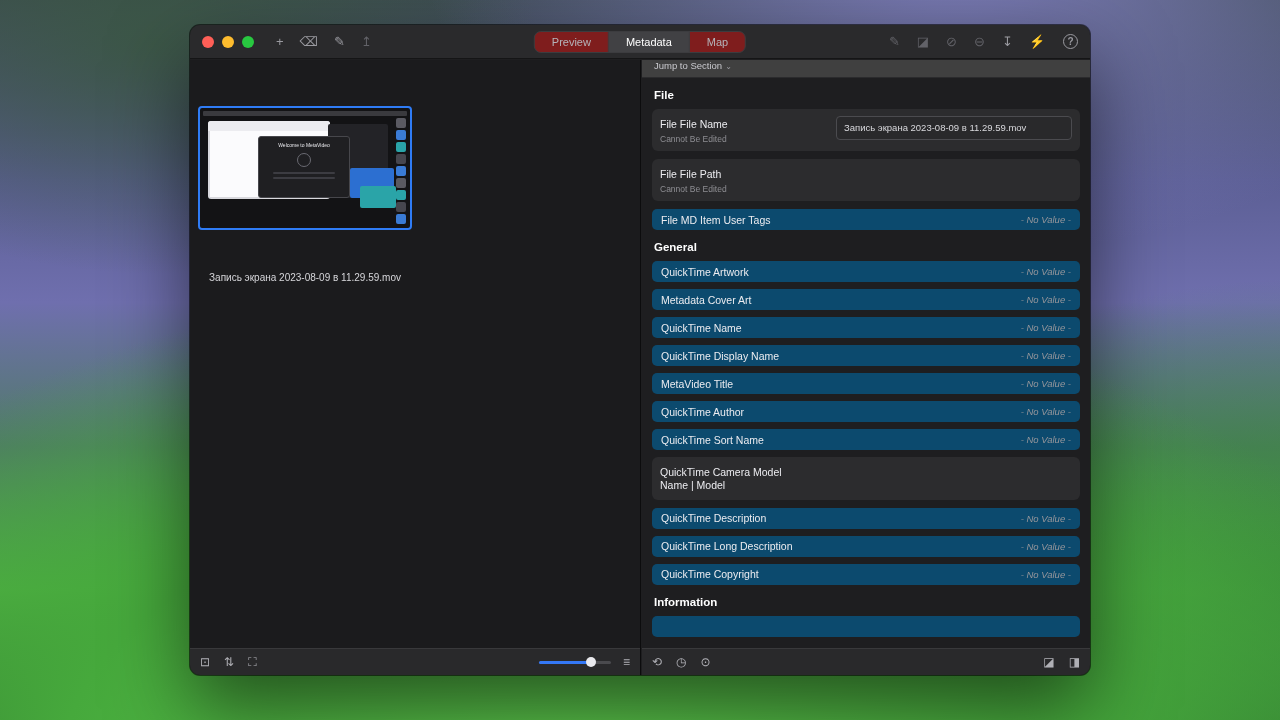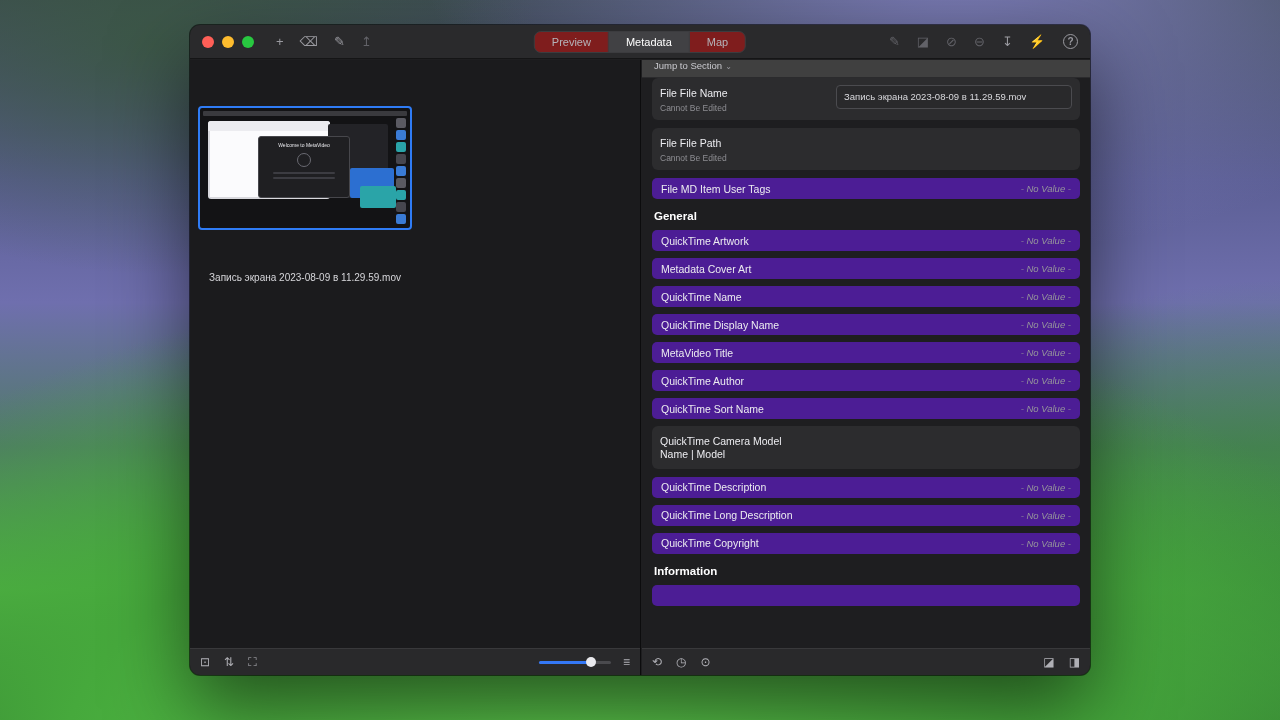--- a/index.html
+++ b/index.html
@@ -94,21 +94,21 @@
     height:18px; flex:none; background:#404040; border-bottom:1px solid #2b2b2d;
     display:flex; padding:0 12px;
   }
   .jump-btn{ font-size:9.5px; color:#c9c9ce; }
   .jump-btn .chev{ font-size:8px; margin-left:3px; color:#9a9aa0; }
   .meta-scroll{ flex:1; overflow:hidden; }
   .right-panel .panel-bottom{ position:relative; flex:none; border-radius:0 0 10px 0; }
   .pb-right{ margin-left:auto; display:flex; gap:14px; align-items:center; }
   .section-title{ font-size:11.5px; font-weight:bold; color:#ffffff; margin:11px 12px 8px; }
   .row-novalue{
-    height:21px; background:#4c1d95; border-radius:5px; margin:0 10px 7px;
+    height:21px; background:#0c4a6e; border-radius:5px; margin:0 10px 7px;
     display:flex; align-items:center; justify-content:space-between; padding:0 9px;
   }
   .row-novalue .lbl{ font-size:10.5px; color:#ececf0; white-space:nowrap; }
   .row-novalue .val{ font-size:9.5px; color:#96969b; font-style:italic; white-space:nowrap; }
   .row-box{
     background:#2c2c2e; border-radius:6px; margin:0 10px 8px;
     display:flex; align-items:stretch; padding:7px 8px; gap:24px;
   }
   .row-box .labels{ width:152px; flex:none; padding-top:2px; }
   .row-box .lbl{ font-size:10.5px; color:#ececf0; line-height:1.25; }
@@ -196,20 +196,21 @@
     </div>
   </div>
 
   <div class="right-panel">
     <div class="jump-bar">
       <span class="jump-btn">
         <span>Jump to Section</span><span class="chev">⌄</span>
       </span>
     </div>
     <div class="meta-scroll">
+        <div class="section-title">File</div>
         <div class="row-box">
           <div class="labels">
             <div class="lbl">File File Name</div>
             <div class="sub">Cannot Be Edited</div>
           </div>
           <div class="valuebox single">Запись экрана 2023-08-09 в 11.29.59.mov</div>
         </div>
         <div class="row-box">
           <div class="labels">
             <div class="lbl">File File Path</div>

